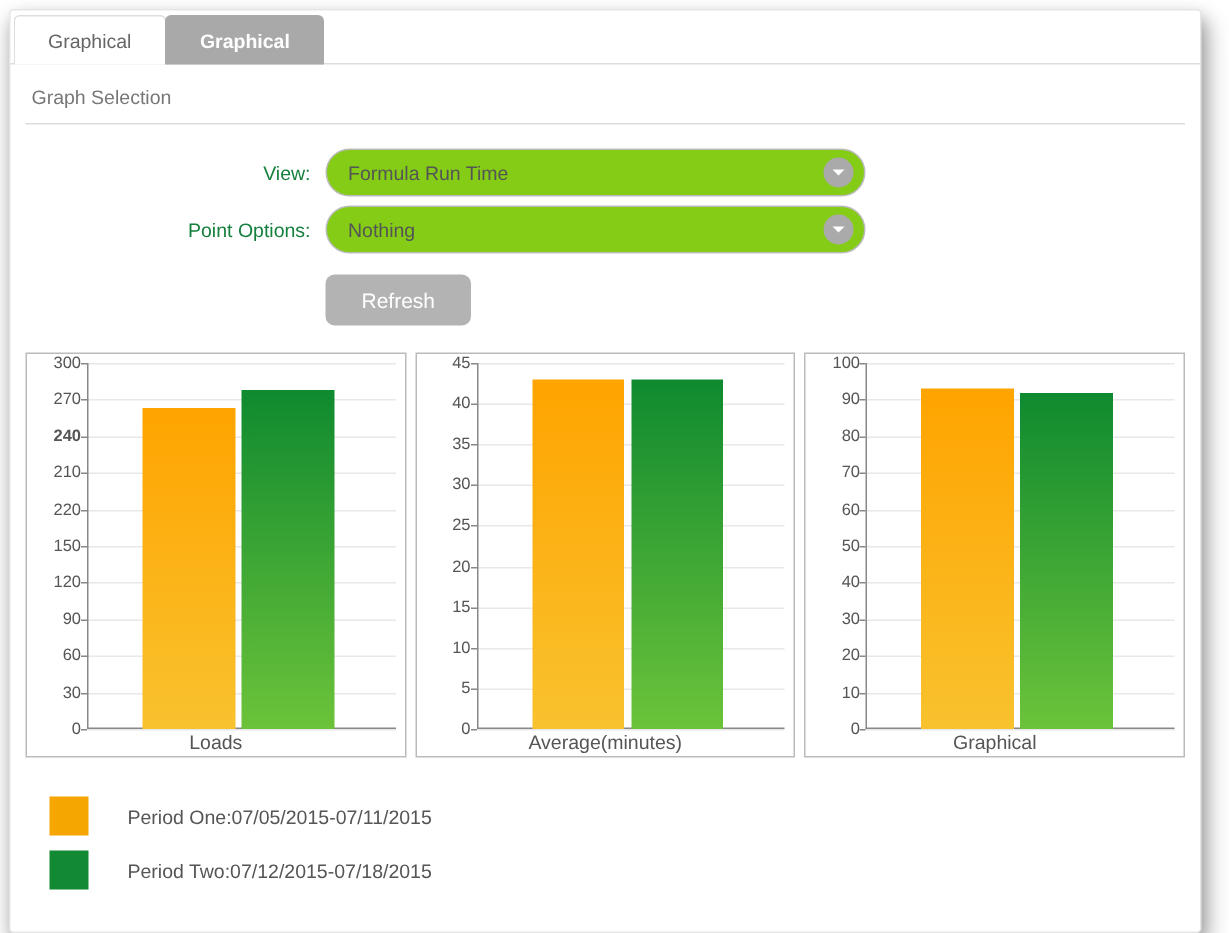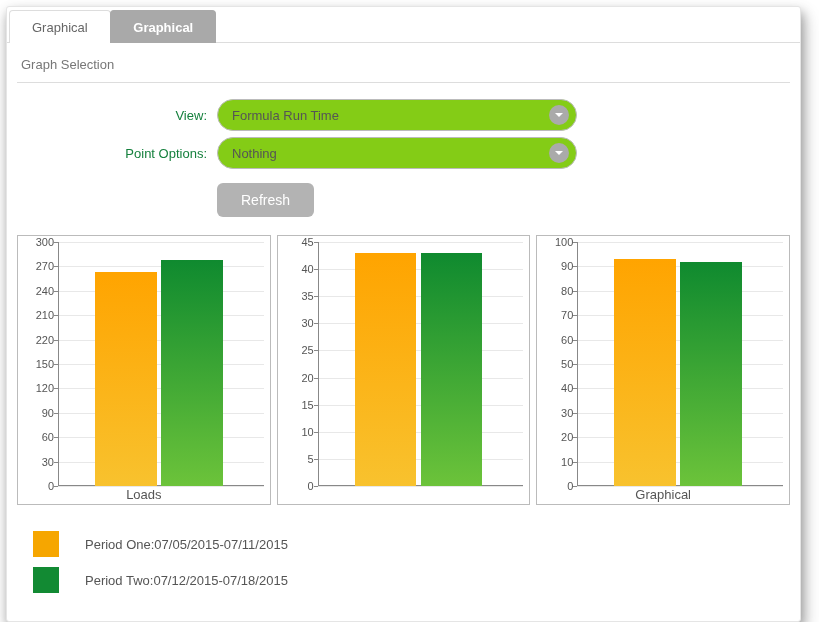--- a/index.html
+++ b/index.html
@@ -108,21 +108,21 @@
           <div class="grid-line" style="top: 50%;"></div>
           <div class="tick" style="top: 50%;">150</div>
           <div class="tick-mark" style="top: calc(50%);"></div>
           <div class="grid-line" style="top: 40%;"></div>
           <div class="tick" style="top: 40%;">220</div>
           <div class="tick-mark" style="top: calc(40%);"></div>
           <div class="grid-line" style="top: 30%;"></div>
           <div class="tick" style="top: 30%;">210</div>
           <div class="tick-mark" style="top: calc(30%);"></div>
           <div class="grid-line" style="top: 20%;"></div>
-          <div class="tick" style="top: 20%;">240</div>
+          <div class="tick" style="top: 20%; font-weight: bold;">240</div>
           <div class="tick-mark" style="top: calc(20%);"></div>
           <div class="grid-line" style="top: 10%;"></div>
           <div class="tick" style="top: 10%;">270</div>
           <div class="tick-mark" style="top: calc(10%);"></div>
           <div class="grid-line" style="top: 0%;"></div>
           <div class="tick" style="top: 0%;">300</div>
           <div class="tick-mark" style="top: calc(0%);"></div>
           <div class="axis-y"></div>
           <div class="axis-x"></div>
           <div class="bar b1" style="height: 87.6667%;"></div>
@@ -160,20 +160,21 @@
           <div class="tick" style="top: 11.1111%;">40</div>
           <div class="tick-mark" style="top: calc(11.1111%);"></div>
           <div class="grid-line" style="top: 0%;"></div>
           <div class="tick" style="top: 0%;">45</div>
           <div class="tick-mark" style="top: calc(0%);"></div>
           <div class="axis-y"></div>
           <div class="axis-x"></div>
           <div class="bar b1" style="height: 95.5556%;"></div>
           <div class="bar b2" style="height: 95.5556%;"></div>
         </div>
+        <div class="xlabel">Average(minutes)</div>
       </div>
     <div class="chart">
         <div class="plot">
           <div class="grid-line" style="top: 100%;"></div>
           <div class="tick" style="top: 100%;">0</div>
           <div class="tick-mark" style="top: calc(100%);"></div>
           <div class="grid-line" style="top: 90%;"></div>
           <div class="tick" style="top: 90%;">10</div>
           <div class="tick-mark" style="top: calc(90%);"></div>
           <div class="grid-line" style="top: 80%;"></div>

